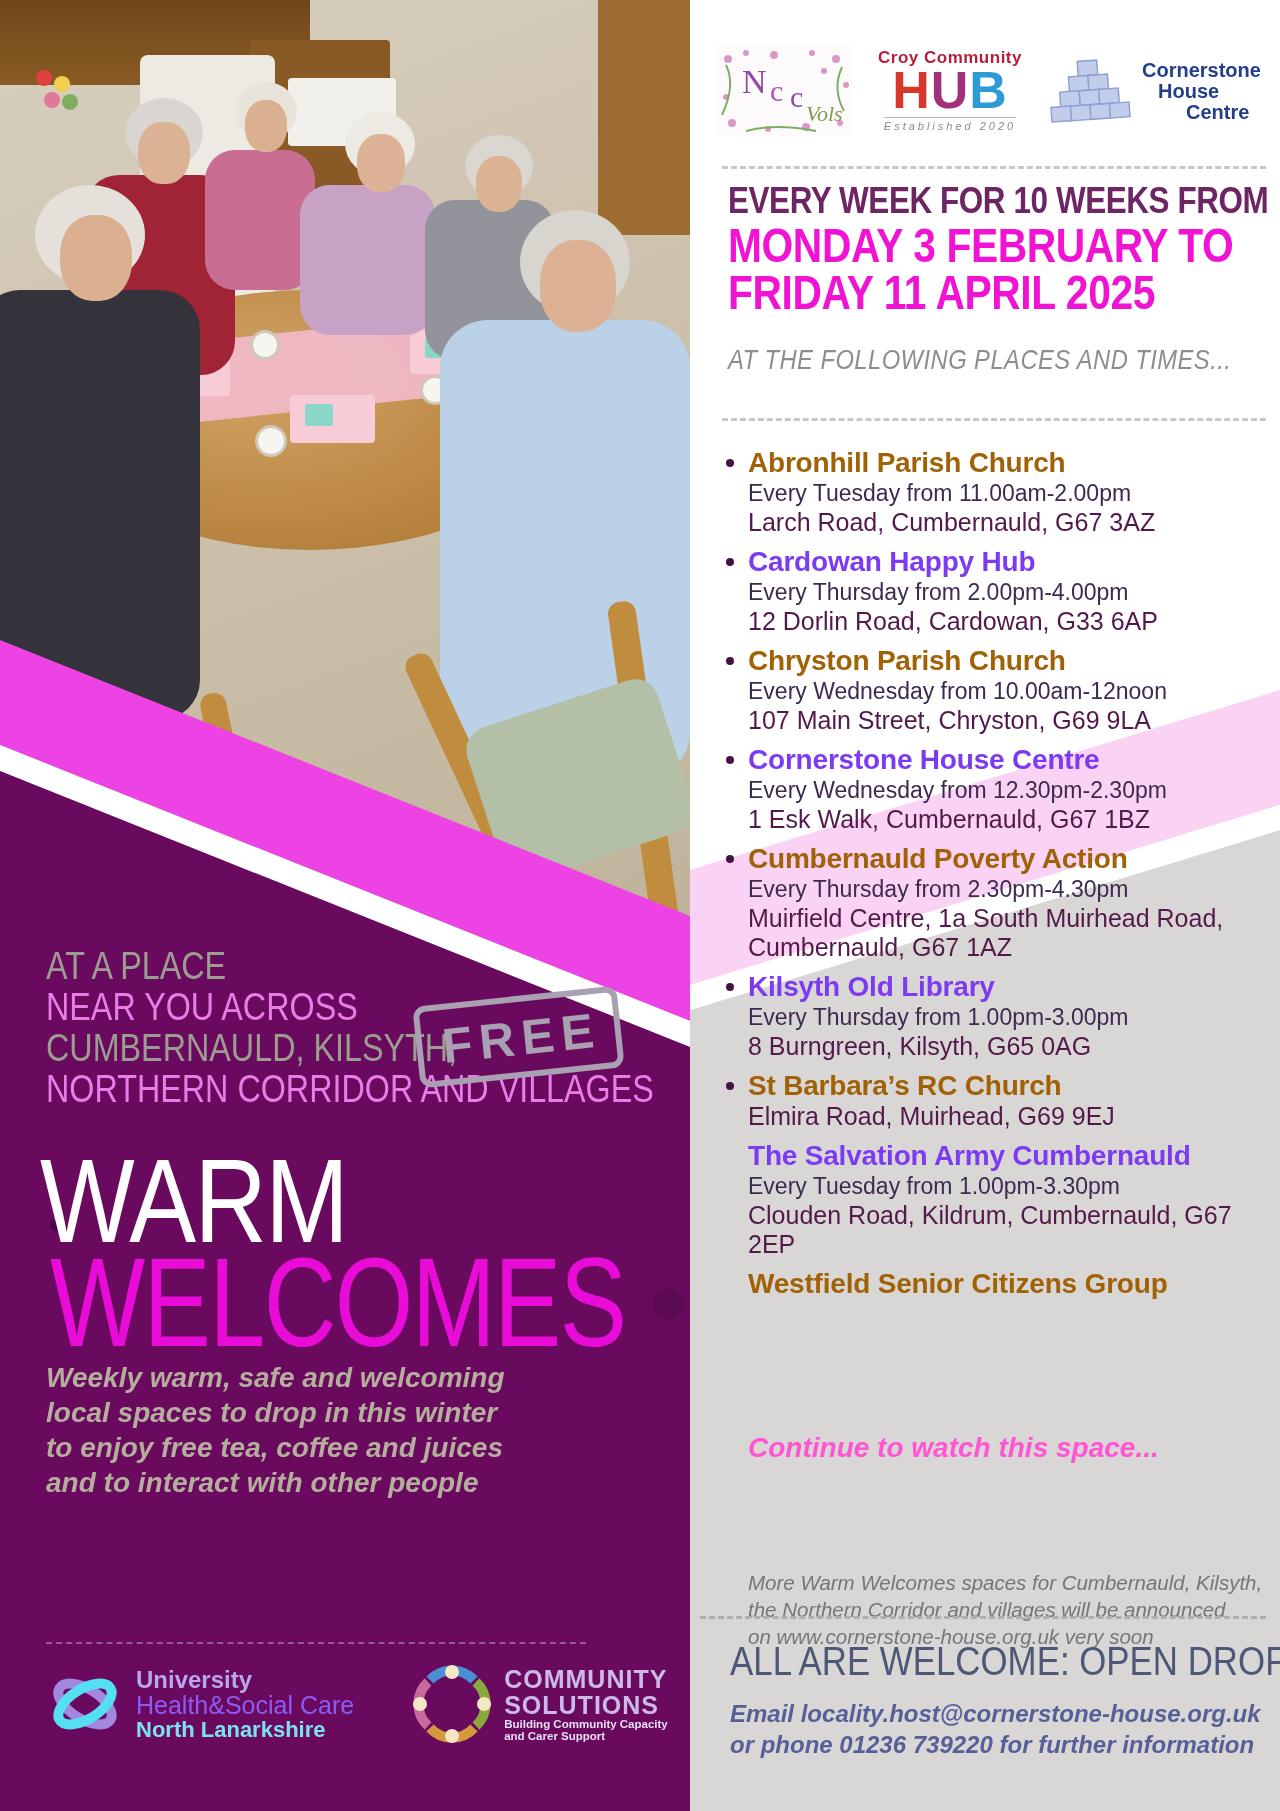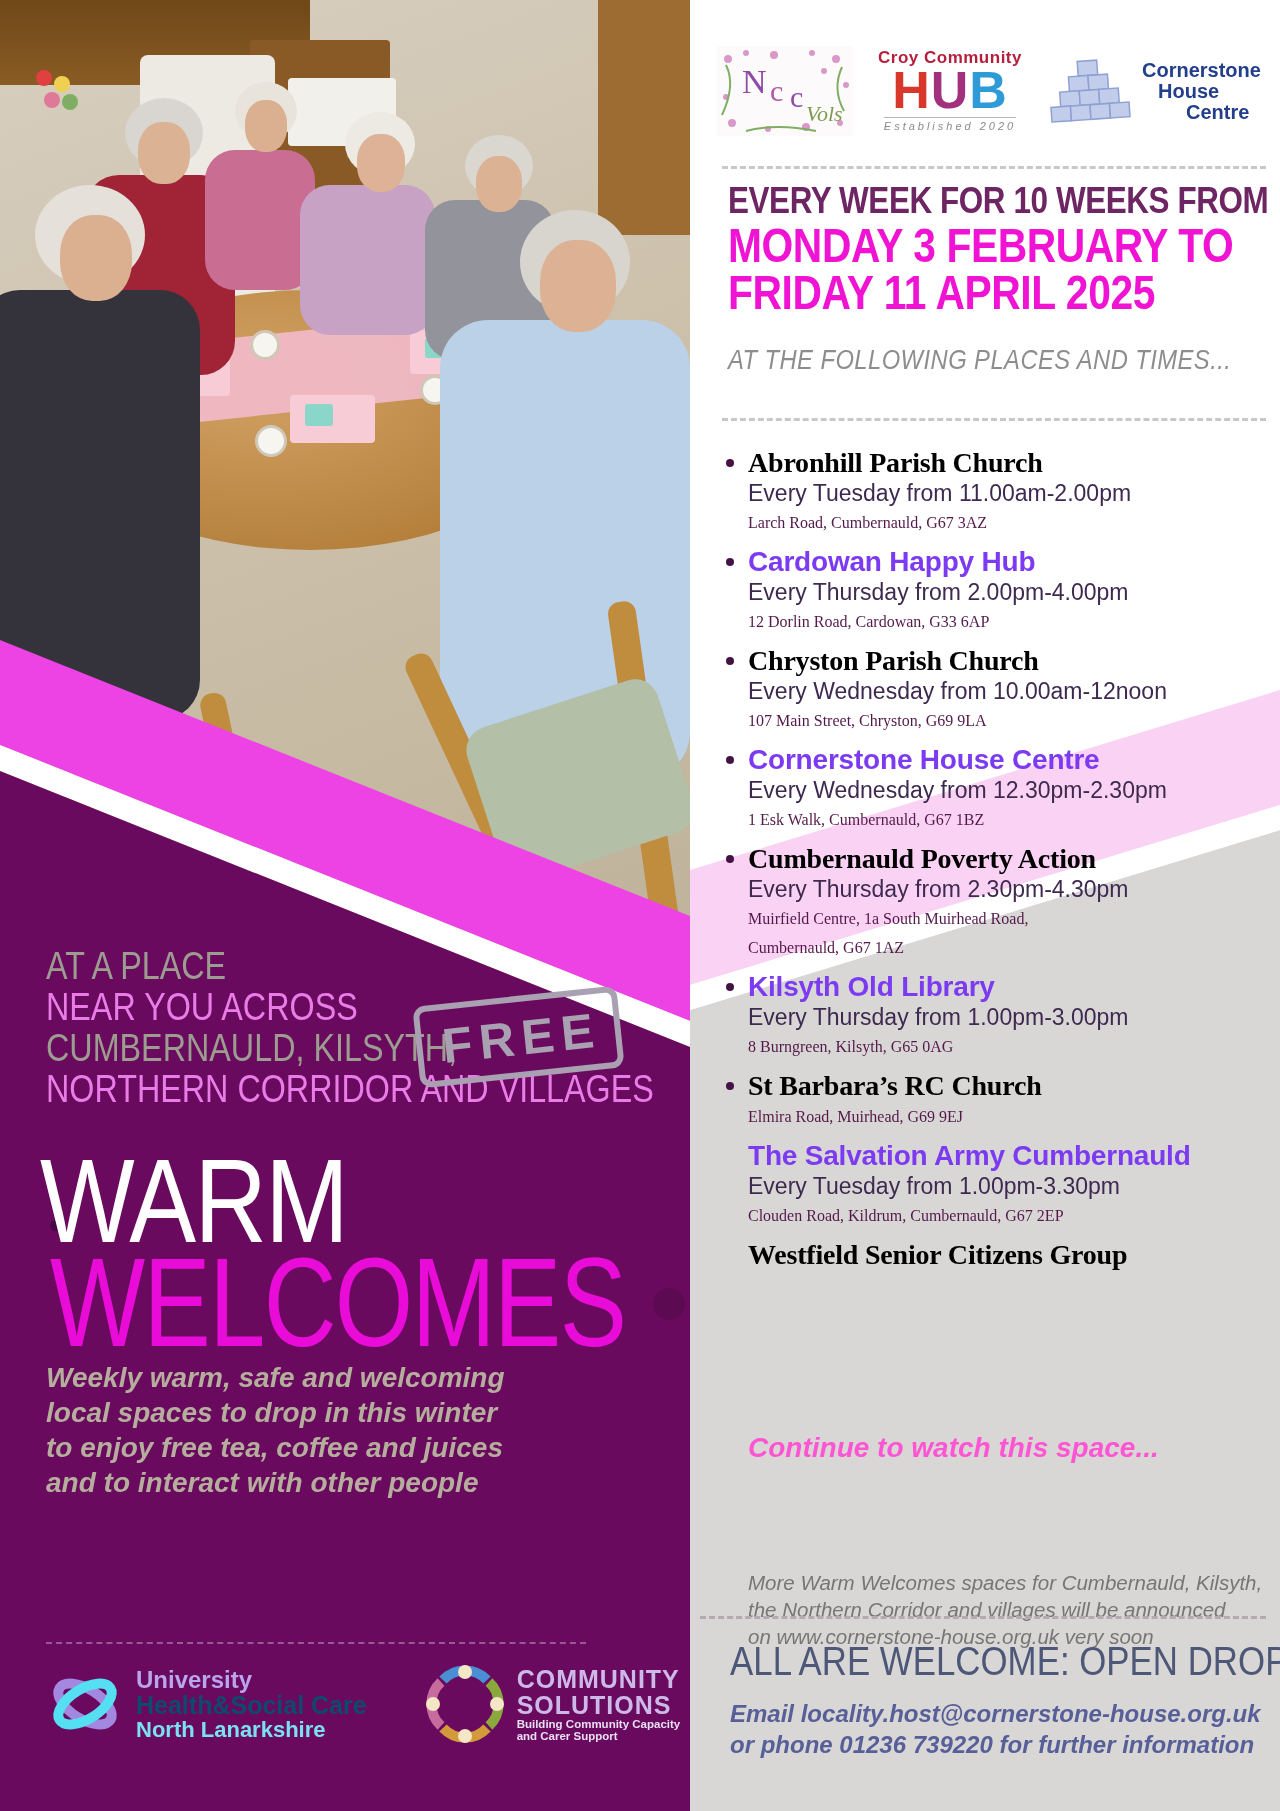--- a/index.html
+++ b/index.html
@@ -55,24 +55,24 @@
   #headline-line1{font-size:37px;font-weight:bold;color:#6e2563;letter-spacing:-.5px;}
   .date-line{font-size:48px;font-weight:bold;color:#f013d3;line-height:47px;letter-spacing:-.5px;}
   #subtitle{position:absolute;left:728px;top:344px;z-index:5;font-size:28px;font-style:italic;
     color:#8d8d8d;letter-spacing:.5px;}
 
   #venue-list{position:absolute;left:722px;top:446px;width:548px;z-index:5;}
   .venue{position:relative;padding-left:26px;margin-bottom:8px;}
   .venue .bullet{position:absolute;left:4px;top:13px;width:8px;height:8px;border-radius:50%;
     background:#451246;}
   .venue-name{font-size:28px;font-weight:bold;line-height:33px;letter-spacing:-.2px;}
-  .venue.magenta .venue-name{color:#000000;font-family:Liberation Serif, serif;}
+  .venue.magenta .venue-name{color:#a16207;}
   .venue.violet  .venue-name{color:#7c3bf2;}
   .venue-details .sched{font-size:23px;color:#3e2950;line-height:29px;}
-  .venue-details .addr{font-size:16px;color:#54194b;line-height:29px;font-family:Liberation Serif, serif;}
+  .venue-details .addr{font-size:25px;color:#54194b;line-height:29px;}
 
   #watch-space{position:absolute;left:748px;top:1432px;z-index:5;
     font-size:28px;font-weight:bold;font-style:italic;color:#ff54d4;}
   #more-info{position:absolute;left:748px;top:1569px;z-index:5;
     font-size:20.5px;font-style:italic;color:#767676;line-height:27px;}
 
   
   #dash3{position:absolute;left:700px;top:1616px;width:566px;z-index:5;border-top:3px dashed #b3abb4;}
   #welcome{position:absolute;left:730px;top:1638px;z-index:5;font-size:41px;color:#4d5878;letter-spacing:0;}
   #contact{position:absolute;left:730px;top:1698px;z-index:5;font-size:24px;font-weight:bold;
@@ -90,21 +90,21 @@
     border:6px solid #a9a0b2;border-radius:12px;color:#a9a0b2;font-size:49px;font-weight:bold;
     letter-spacing:7px;padding:8px 14px 6px 20px;}
   #description{position:absolute;left:46px;top:1360px;z-index:6;font-size:28px;font-weight:bold;
     font-style:italic;color:#b5ae9d;line-height:35px;}
   #dash-left{position:absolute;left:46px;top:1642px;width:540px;z-index:6;
     border-top:2px dashed rgba(255,255,255,.32);}
   #partners{position:absolute;left:46px;top:1664px;z-index:6;display:flex;align-items:center;gap:58px;}
   .partner{display:flex;align-items:center;gap:12px;}
   .uhsc-text{line-height:1.05;}
   .uhsc-1{font-size:24px;font-weight:bold;color:#b9a5ec;}
-  .uhsc-2{font-size:25px;font-weight:bold;color:#0c4a6e;}
+  .uhsc-2{font-size:25px;font-weight:normal;color:#8b5cf6;}
   .uhsc-3{font-size:22px;font-weight:bold;color:#7ce0f5;}
   .cs-text{line-height:1.05;}
   .cs-1,.cs-2{font-size:25px;font-weight:bold;color:#cdb9e8;letter-spacing:1px;}
   .cs-3,.cs-4{font-size:11.5px;font-weight:bold;color:#e8dff2;}
 </style>
 </head>
 <body>
 
 <div id="poster">
 

